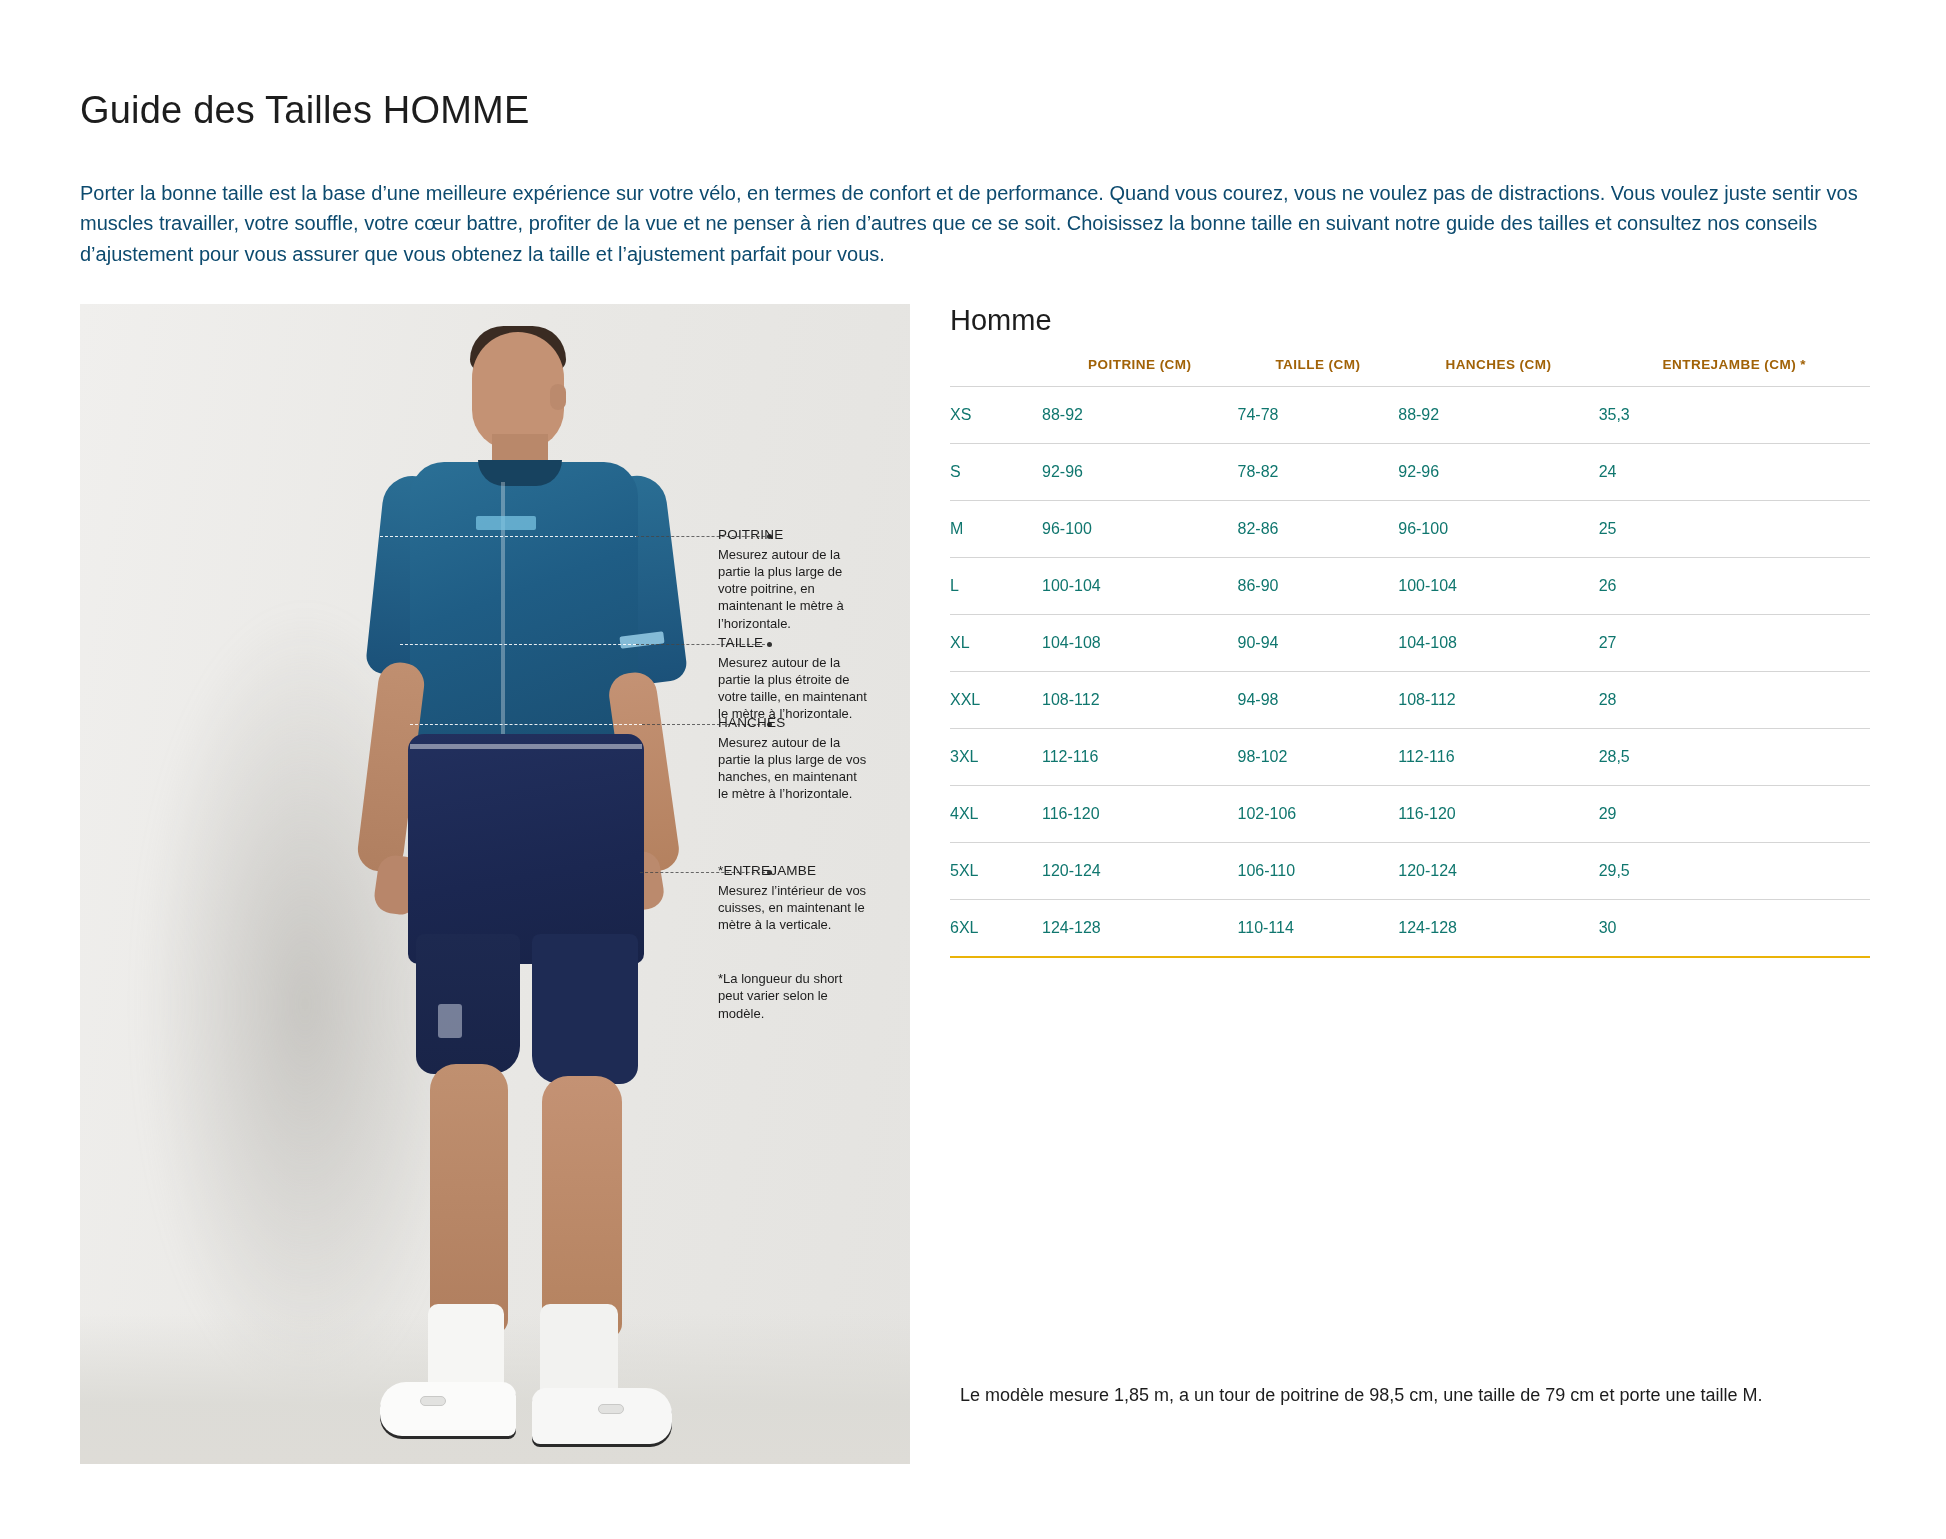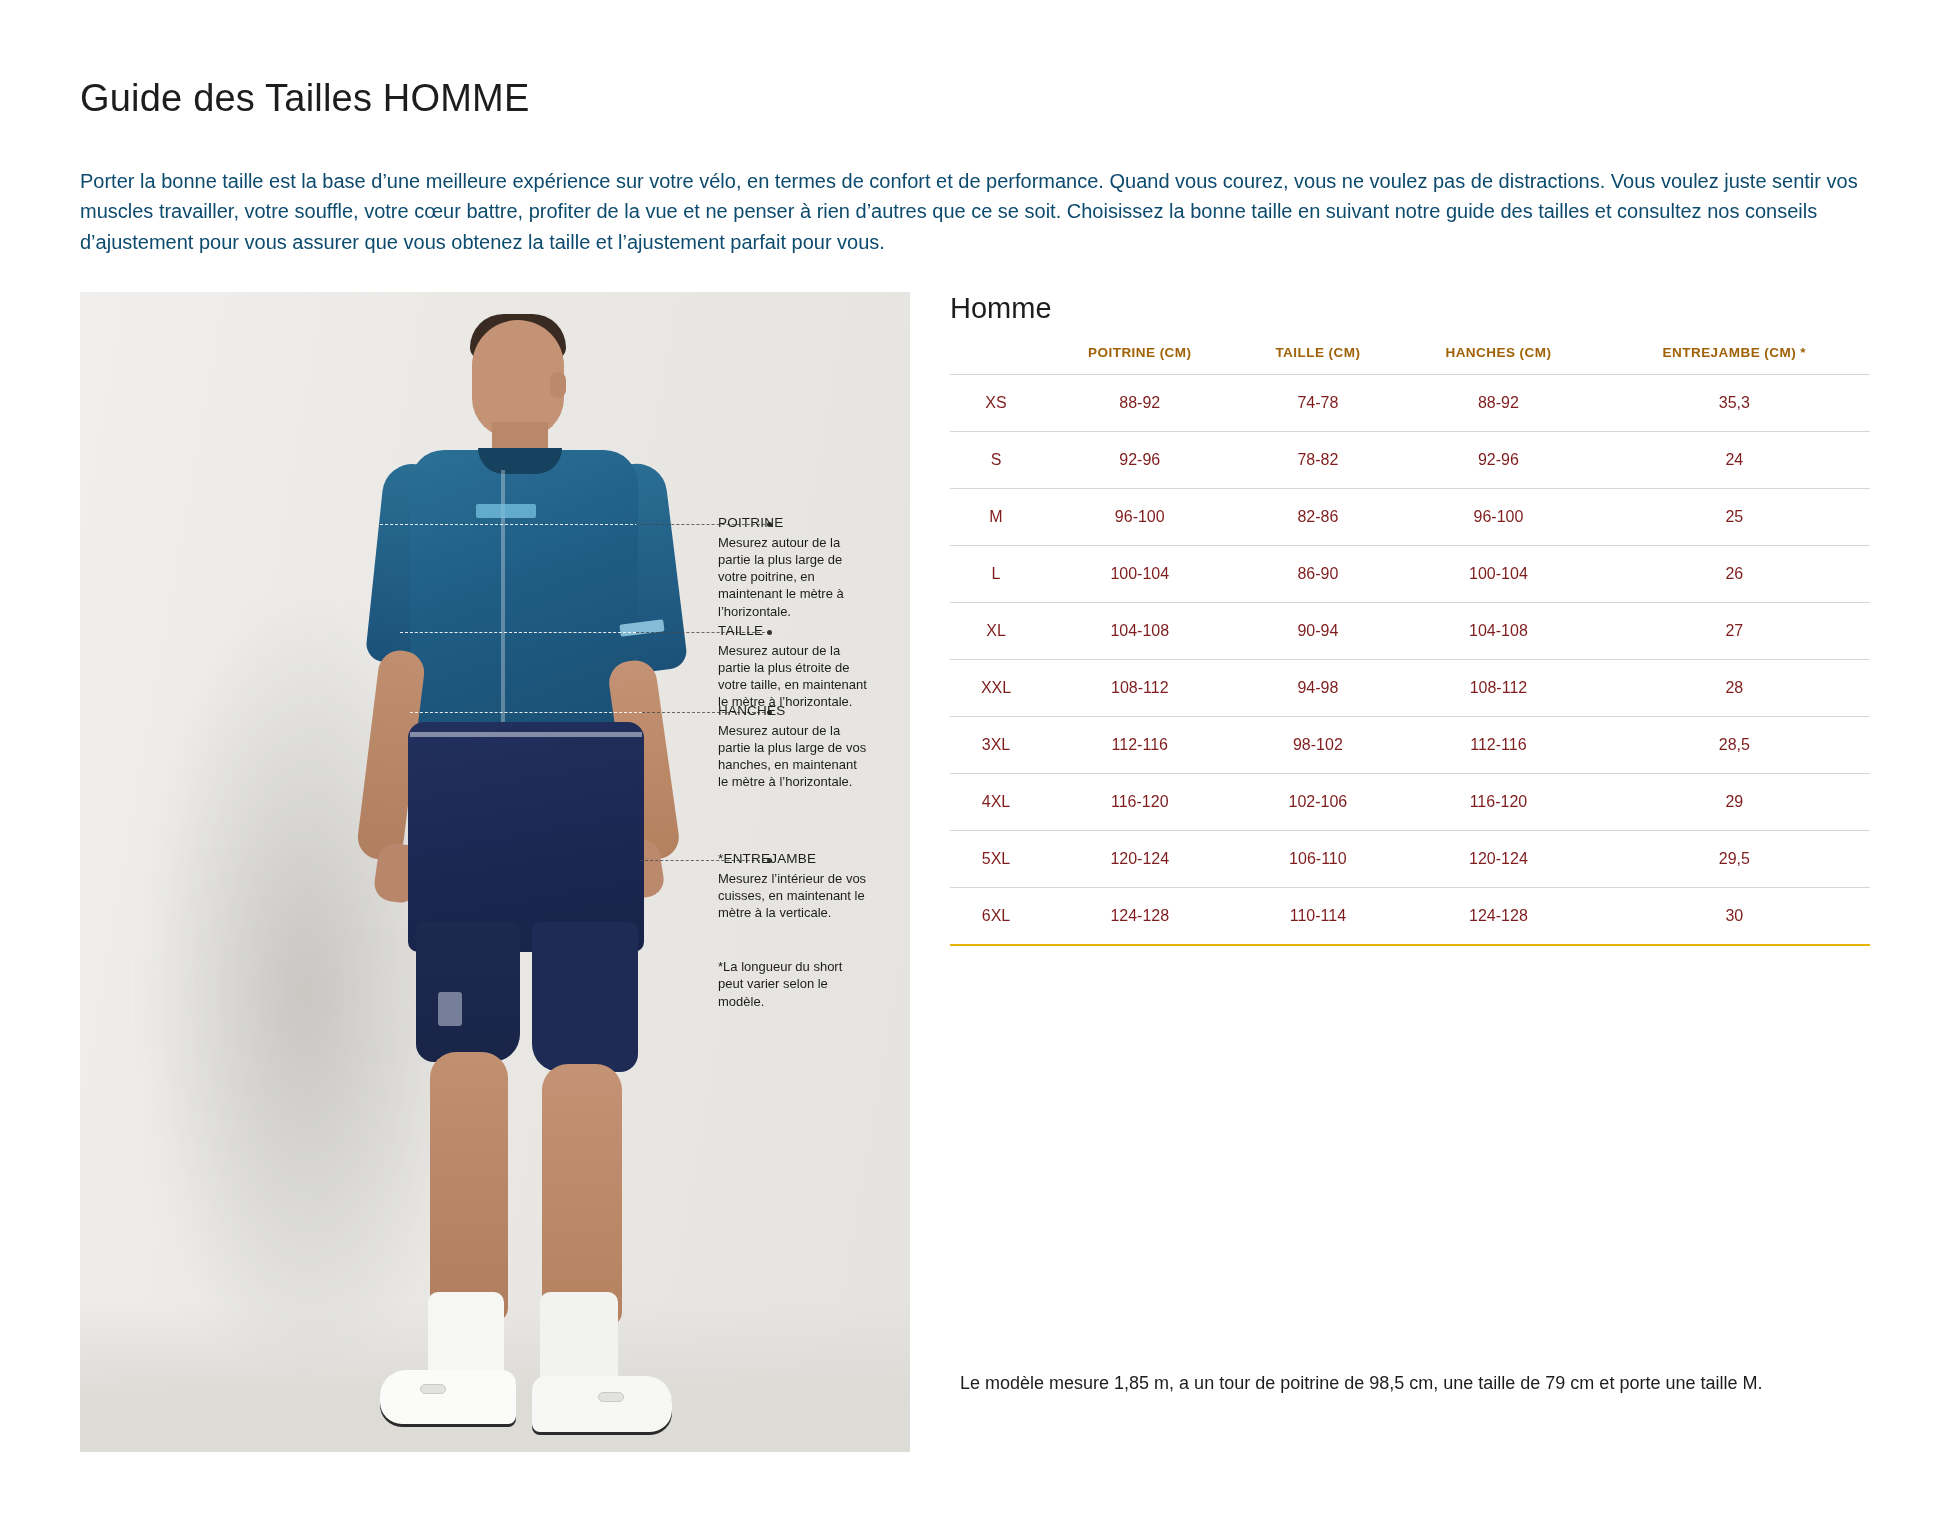--- a/index.html
+++ b/index.html
@@ -11,20 +11,21 @@
     height: 1539px;
     overflow: hidden;
     font-family: "Liberation Sans", sans-serif;
     color: #1a1a1a;
   }
   .page {
     position: relative;
     width: 1946px;
     height: 1262px;
     padding: 0;
+    margin-top: 12px;
   }
   .page-title {
     position: absolute;
     left: 80px;
     top: 52px;
     font-size: 38px;
     font-weight: 400;
     letter-spacing: 0.2px;
     color: #1d1d1d;
   }
@@ -236,25 +237,24 @@
   table.size-table th {
     font-size: 13.5px;
     font-weight: 700;
     letter-spacing: 0.45px;
     color: #a16207;
     padding: 6px 0 14px 0;
     text-align: center;
   }
   table.size-table th.sz { width: 92px; }
   table.size-table td {
-    text-align: center;
     padding: 19px 0;
     border-top: 1px solid #d5d5d5;
     font-size: 16px;
-    color: #7f1d1d;
+    color: #0f766e;
   }
   table.size-table tr:last-child td { border-bottom: 2px solid #eab308; }
   .note {
     position: absolute;
     left: 960px;
     top: 1373px;
     font-size: 18px;
     color: #1d1d1d;
   }
 </style>

